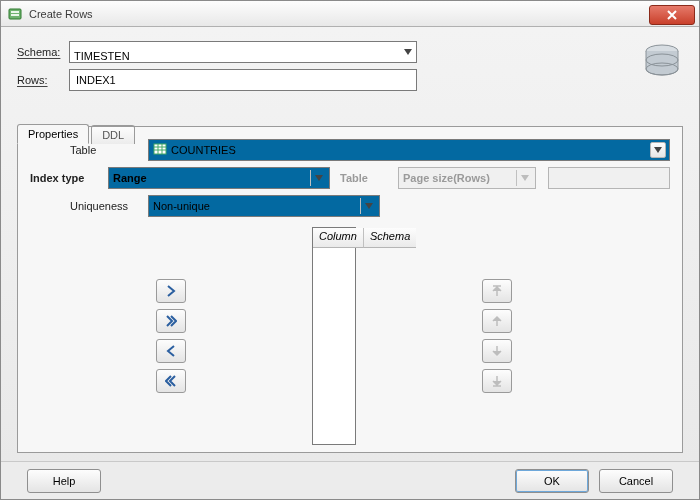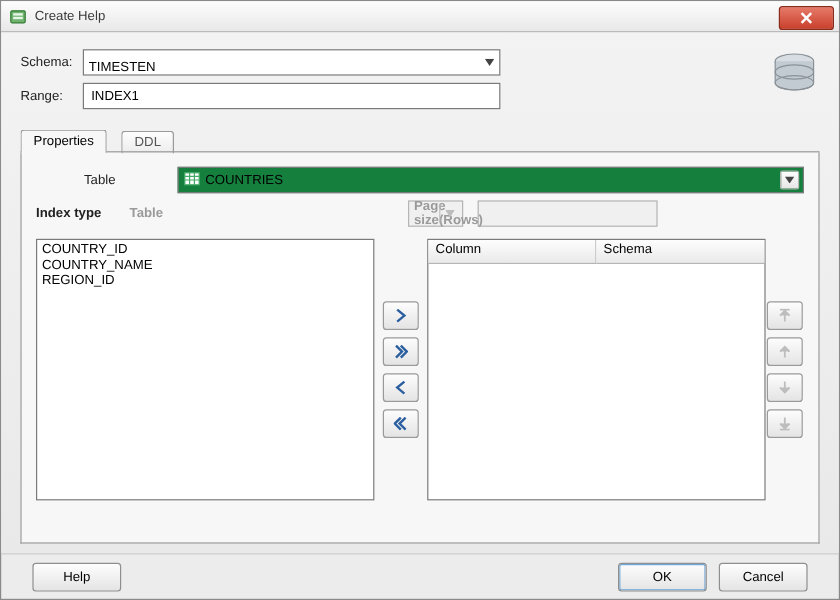--- a/index.html
+++ b/index.html
@@ -25,55 +25,55 @@
     display: flex; align-items: center; justify-content: center; color: #fff;
   }
   .titlebar .close-btn svg { width: 10px; height: 10px; }
 
   .content {
     flex: 1; position: relative; padding: 14px 16px 8px 16px;
     background: linear-gradient(#f3f3f3, #e9e9e9);
   }
 
   .top-form { display: grid; grid-template-columns: 52px 1fr; row-gap: 6px; align-items: center; }
-  .lbl { color: #222; text-decoration-color: #444; text-decoration-thickness: 1px; text-underline-offset: 2px; }
+  .lbl { color: #222; text-decoration: underline; text-decoration-color: #444; text-decoration-thickness: 1px; text-underline-offset: 2px; }
   .field-select, .field-input {
     height: 22px; background: #fff; border: 1px solid #7a7a7a; padding: 0 4px;
   }
   .field-select { display: flex; align-items: flex-end; position: relative; }
   .field-select .arrow { position: absolute; right: 4px; top: 50%; transform: translateY(-50%); }
   .field-select .arrow svg { width: 8px; height: 6px; display: block; }
   .field-input input { border: none; outline: none; width: 100%; height: 100%; font-size: 11px; background: transparent; }
 
   .db-icon { position: absolute; right: 16px; top: 14px; width: 42px; height: 42px; }
 
   .tabs-wrap { margin-top: 14px; }
   .tab-strip { height: 22px; display: flex; align-items: flex-end; position: relative; }
   .tab {
     padding: 3px 10px; border: 1px solid #9a9a9a; border-bottom: none;
-    background: linear-gradient(#fdfdfd, #ececec); margin-right: 12px;
+    background: linear-gradient(#fdfdfd, #ececec); margin-right: 2px;
     border-top-left-radius: 3px; border-top-right-radius: 3px;
-    position: relative; top: 1px;
+    position: relative; top: 17px;
   }
   .tab.active { background: #f7f7f7; border-bottom: 1px solid #f7f7f7; z-index: 2; }
   .tab.inactive { color: #555; }
   .tab-line { position: absolute; left: 0; right: 0; bottom: 0; height: 1px; background: #9a9a9a; z-index: 1; }
 
   .tab-panel {
     border: 1px solid #9a9a9a; border-top: none; padding: 12px 12px 14px 12px;
     background: #f7f7f7; height: 326px;
   }
 
   .row { display: grid; grid-template-columns: 78px 1fr; align-items: center; margin-bottom: 6px; margin-left: 40px; }
   .row2 { display: grid; grid-template-columns: 78px 232px 58px 150px 1fr; align-items: center; gap: 0; margin-bottom: 6px; font-weight: bold; }
   .small-label { color: #222; }
   .disabled-label { color: #9a9a9a; }
 
   .combo {
-    height: 22px; background: #15803d; border: 1px solid #7a7a7a; display: flex; align-items: center; padding: 0 4px; position: relative;
+    height: 22px; background: #0369a1; border: 1px solid #7a7a7a; display: flex; align-items: center; padding: 0 4px; position: relative;
   }
   .combo .arrow { position: absolute; right: 3px; top: 2px; width: 16px; height: 16px; border-left: 1px solid #c0c0c0; display: flex; align-items: center; justify-content: center; }
   .combo .arrow svg { width: 8px; height: 6px; }
   .combo.wide .arrow { background: linear-gradient(#fdfdfd,#e6e6e6); border: 1px solid #b5b5b5; border-radius: 2px; }
   .combo .tbl-icon { width: 14px; margin-right: 4px; }
 
   .combo.disabled { background: #f0f0f0; border-color: #b5b5b5; color: #9a9a9a; }
   .combo.disabled .arrow svg path { fill: #bdbdbd; }
 
   .readonly-box { height: 22px; background: #f0f0f0; border: 1px solid #b5b5b5; }
@@ -91,20 +91,21 @@
     display: flex; align-items: center; justify-content: center;
   }
   .btn-sq svg { width: 12px; height: 12px; }
   .btn-sq.disabled svg path { fill: #bdbdbd; }
 
   .grid-right { display: flex; flex-direction: column; border: 1px solid #7a7a7a; background: #fff; }
   .grid-head { display: grid; grid-template-columns: 1fr 1fr; height: 20px; }
   .grid-head .col {
     background: linear-gradient(#fdfdfd, #eaeaea); border-right: 1px solid #c0c0c0; border-bottom: 1px solid #b5b5b5;
     padding: 2px 6px;
+    font-style: italic;
   }
   .grid-head .col:last-child { border-right: none; }
   .grid-body { flex: 1; }
 
   .footer {
     height: 40px; border-top: 1px solid #c9c9c9; padding: 6px 26px;
     display: flex; align-items: center; justify-content: space-between;
   }
   .btn {
     min-width: 74px; height: 24px; border: 1px solid #8f8f8f; border-radius: 3px;
@@ -120,21 +121,21 @@
 <div class="window">
 
   <div class="titlebar">
     <span class="title-icon">
       <svg viewBox="0 0 16 16">
           <rect x="2" y="3" width="12" height="10" rx="1" fill="#6fb36f" stroke="#2f7a2f"></rect>
           <rect x="4" y="5" width="8" height="2" fill="#e8f6e8"></rect>
           <rect x="4" y="8" width="8" height="2" fill="#e8f6e8"></rect>
         </svg>
     </span>
-    <span class="title-text">Create Help</span>
+    <span class="title-text">Create Rows</span>
     <div class="close-btn">
       <svg viewBox="0 0 10 10">
           <path d="M1 1 L9 9 M9 1 L1 9" stroke="#fff" stroke-width="2" fill="none"></path>
         </svg>
     </div>
   </div>
 
   <div class="content">
 
     <div class="db-icon">
@@ -150,21 +151,21 @@
       <span class="lbl">Schema:</span>
       <div class="field-select">
         <span>TIMESTEN</span>
         <span class="arrow">
             <svg viewBox="0 0 8 6">
               <path d="M0 0 L8 0 L4 6 Z" fill="#444"></path>
             </svg>
           </span>
       </div>
 
-      <span class="lbl">Range:</span>
+      <span class="lbl">Rows:</span>
       <div class="field-input">
         <input type="text" value="INDEX1" style="">
       </div>
     </div>
 
     <div class="tabs-wrap">
       <div class="tab-strip">
         <div class="tab active"><span>Properties</span></div>
         <div class="tab inactive"><span>DDL</span></div>
         <div class="tab-line"></div>
@@ -188,39 +189,53 @@
             <span class="arrow">
                 <svg viewBox="0 0 8 6">
                   <path d="M0 0 L8 0 L4 6 Z" fill="#444"></path>
                 </svg>
               </span>
           </div>
         </div>
 
         <div class="row2">
           <span class="small-label">Index type</span>
+          <div class="combo" style="margin-right:10px;">
+            <span>Range</span>
+            <span class="arrow">
+                <svg viewBox="0 0 8 6">
+                  <path d="M0 0 L8 0 L4 6 Z" fill="#444"></path>
+                </svg>
+              </span>
+          </div>
           <span class="disabled-label">Table</span>
           <div class="combo disabled" style="margin-right:12px;">
             <span>Page size(Rows)</span>
             <span class="arrow">
                 <svg viewBox="0 0 8 6">
                   <path d="M0 0 L8 0 L4 6 Z" fill="#bdbdbd"></path>
                 </svg>
               </span>
           </div>
           <div class="readonly-box"></div>
         </div>
 
+        <div class="row" style="grid-template-columns:78px 232px;">
+          <span class="small-label">Uniqueness</span>
+          <div class="combo">
+            <span>Non-unique</span>
+            <span class="arrow">
+                <svg viewBox="0 0 8 6">
+                  <path d="M0 0 L8 0 L4 6 Z" fill="#444"></path>
+                </svg>
+              </span>
+          </div>
+        </div>
 
         <div class="dual-list">
-          <div class="listbox">
-            <div class="item">COUNTRY_ID</div>
-            <div class="item">COUNTRY_NAME</div>
-            <div class="item">REGION_ID</div>
-          </div>
 
           <div class="movebtns">
             <div class="btn-sq">
               <svg viewBox="0 0 12 12">
                   <path d="M3 1 L9 6 L3 11" stroke="#2b5fa0" stroke-width="2" fill="none"></path>
                 </svg>
             </div>
             <div class="btn-sq">
               <svg viewBox="0 0 12 12">
                   <path d="M2 1 L7 6 L2 11 M6 1 L11 6 L6 11" stroke="#2b5fa0" stroke-width="2" fill="none"></path>

